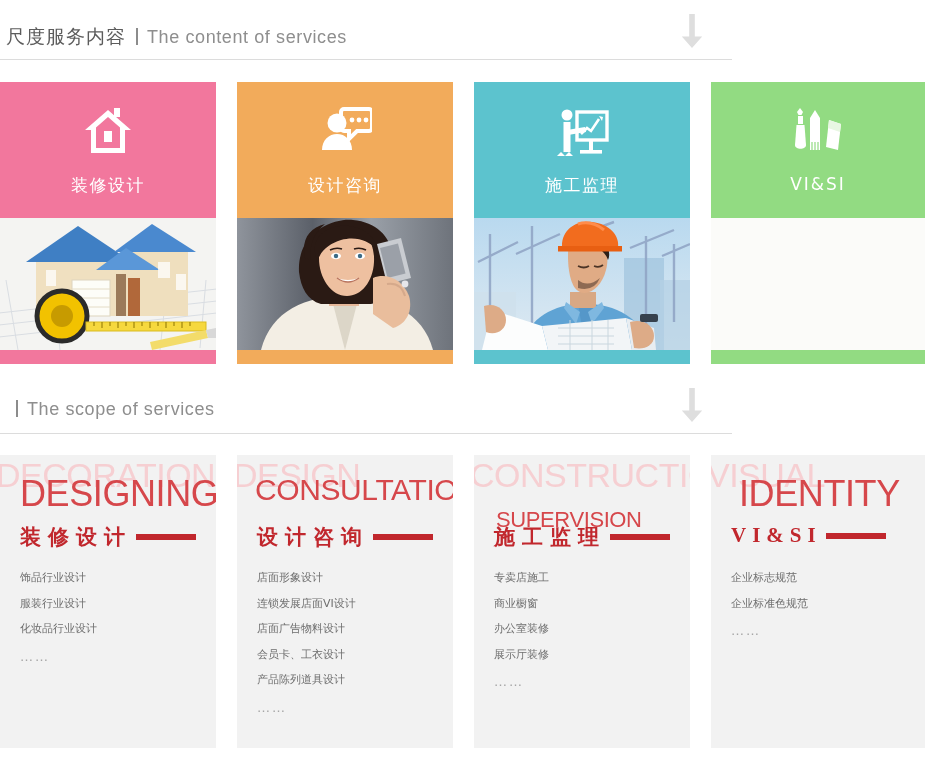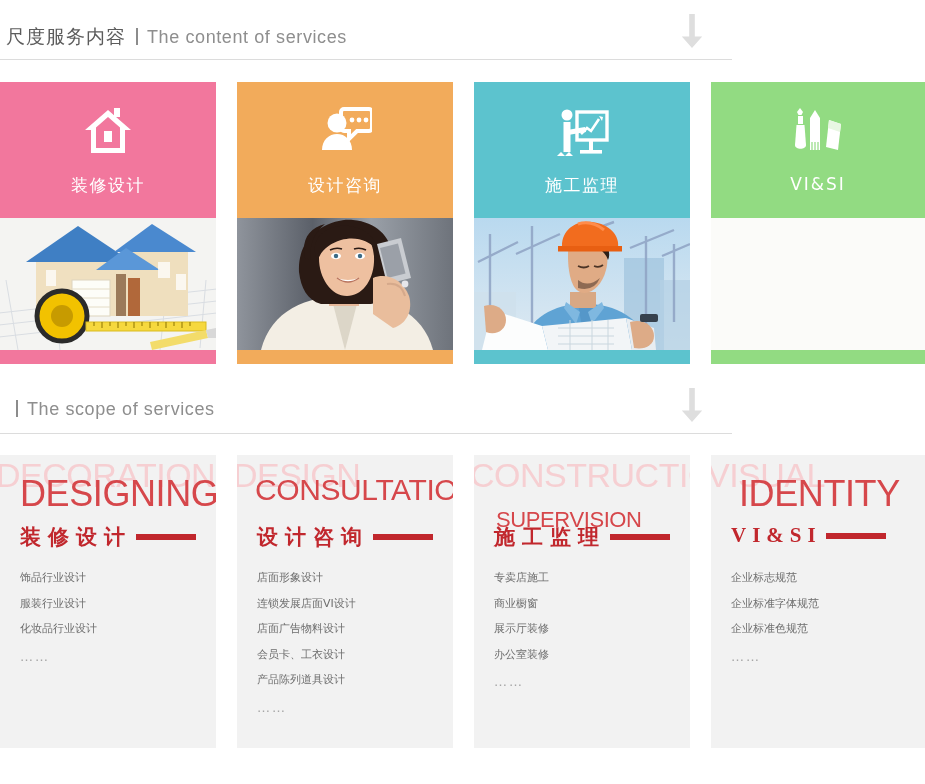--- a/index.html
+++ b/index.html
@@ -474,35 +474,34 @@
     <div class="panel p3">
       <div class="ghost">CONSTRUCTION</div>
       <div class="headline">SUPERVISION</div>
       <div class="subhead">
         <span class="cn">施工监理</span>
         <span class="dash"></span>
       </div>
       <div class="items">
         <div class="item">专卖店施工</div>
         <div class="item">商业橱窗</div>
+        <div class="item">办公室装修</div>
         <div class="item">展示厅装修</div>
-        <div class="item">办公室装修</div>
         <div class="item dots">……</div>
       </div>
     </div>
 
     <div class="panel p4">
       <div class="ghost">VISUAL</div>
       <div class="headline">IDENTITY</div>
       <div class="subhead">
         <span class="cn">VI&amp;SI</span>
         <span class="dash"></span>
       </div>
       <div class="items">
         <div class="item">企业标志规范</div>
-        <div class="item">企业标准字体规范</div>
         <div class="item">企业标准色规范</div>
         <div class="item dots">……</div>
       </div>
     </div>
   </div>
 
 </div>
 
 </body></html>

